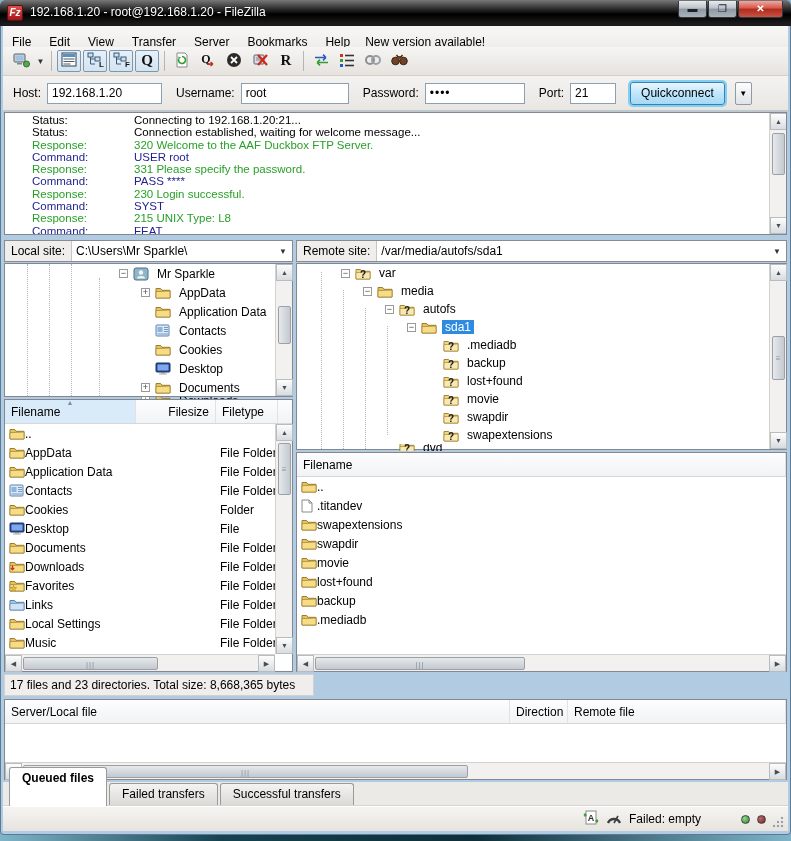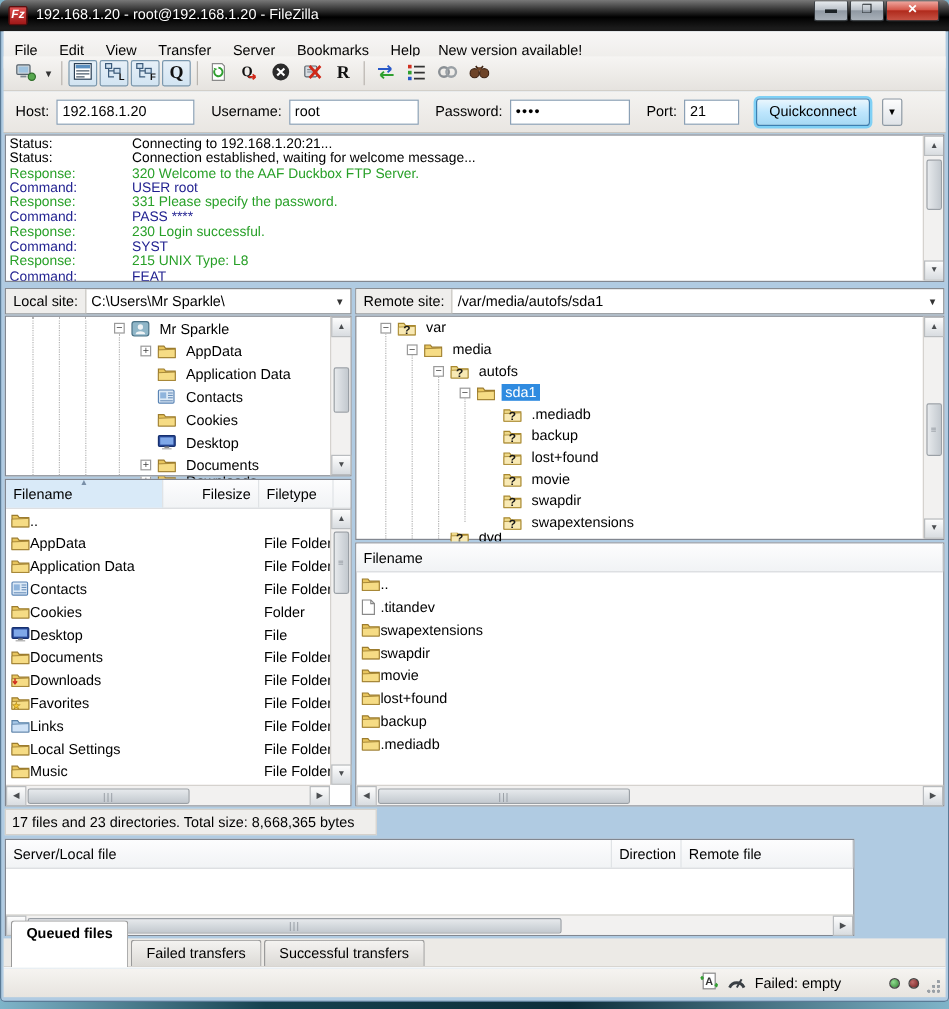--- a/index.html
+++ b/index.html
@@ -48,21 +48,21 @@
   .q-label { margin-left:8px; }
   .q-input { height:21px; border:1px solid #8ba0b5; background:#fff; padding:0 4px; font-size:12px;
     font-family:"Liberation Sans", sans-serif; }
   .q-host{width:115px} .q-user{width:108px} .q-pass{width:100px; letter-spacing:1px;} .q-port{width:46px}
   .q-btn { height:23px; padding:0 10px; margin-left:8px; border:1px solid #3c7fb1; border-radius:3px;
     background:linear-gradient(#eaf6fd,#bee6fd 50%,#a6d9f4); box-shadow:0 0 0 2px #7fd0f5; font-size:12px; }
   .q-drop { width:17px; height:23px; margin-left:4px; border:1px solid #8e9aa5; border-radius:2px;
     background:linear-gradient(#fdfdfd,#dfe3e8); font-size:8px; text-align:center; line-height:21px; }
 
   
-  .panel { position:absolute; background:#fff; border:1px solid #828790; }
+  .panel { position:absolute; background:#fff; border:1px solid #828790;padding-left:24px; }
 
   
   .log { left:4px; top:112px; width:783px; height:123px; overflow:hidden; }
   .log-line { display:flex; height:12.3px; line-height:12.3px; font-size:11.5px; white-space:nowrap; }
   .log-type { width:105px; padding-left:3px; flex:none; }
   .c-status{color:#000} .c-command{color:#1f1f8f} .c-response{color:#28a028}
 
   
   .vscroll { position:absolute; right:0; top:0; bottom:0; width:17px; background:#f2f1f0; border-left:1px solid #d5d2ce; }
   .hscroll { position:absolute; left:0; right:0; bottom:0; height:17px; background:#f2f1f0; border-top:1px solid #d5d2ce; }
@@ -106,21 +106,21 @@
   .local-list { left:4px; top:399px; width:289px; height:273px; }
   .remote-list { left:296px; top:452px; width:491px; height:220px; }
   .local-list .list-body { bottom:17px; right:17px; }
   .remote-list .list-body { bottom:17px; }
   .local-list .vscroll { top:24px; bottom:17px; }
 
   .dirstatus { position:absolute; top:674px; height:22px; background:#efeeec; border:1px solid #d4d1cc;
     display:flex; align-items:center; padding:0 5px; }
 
   
-  .queue { left:4px; top:699px; width:708px; height:81px; }
+  .queue { left:4px; top:699px; width:783px; height:81px; }
   .queue .list-body { bottom:17px; }
   .qh-c1{width:505px} .qh-c2{width:58px} .qh-c3{flex:1}
 
   
   .tabsbar { position:absolute; left:3px; top:782px; right:3px; height:24px; background:#eceae6;
     display:flex; align-items:flex-end; padding-left:6px; border-bottom:1px solid #d8d5d0; }
   .tab { border:1px solid #9a9a9a; border-bottom:none; border-radius:3px 3px 0 0; padding:3px 12px 4px 12px;
     background:linear-gradient(#f4f3f1,#dcdad6); margin-right:2px; font-size:12px; }
   .tab.active { background:#fff; font-weight:bold; position:relative; top:1px; padding-bottom:21px; }
 

